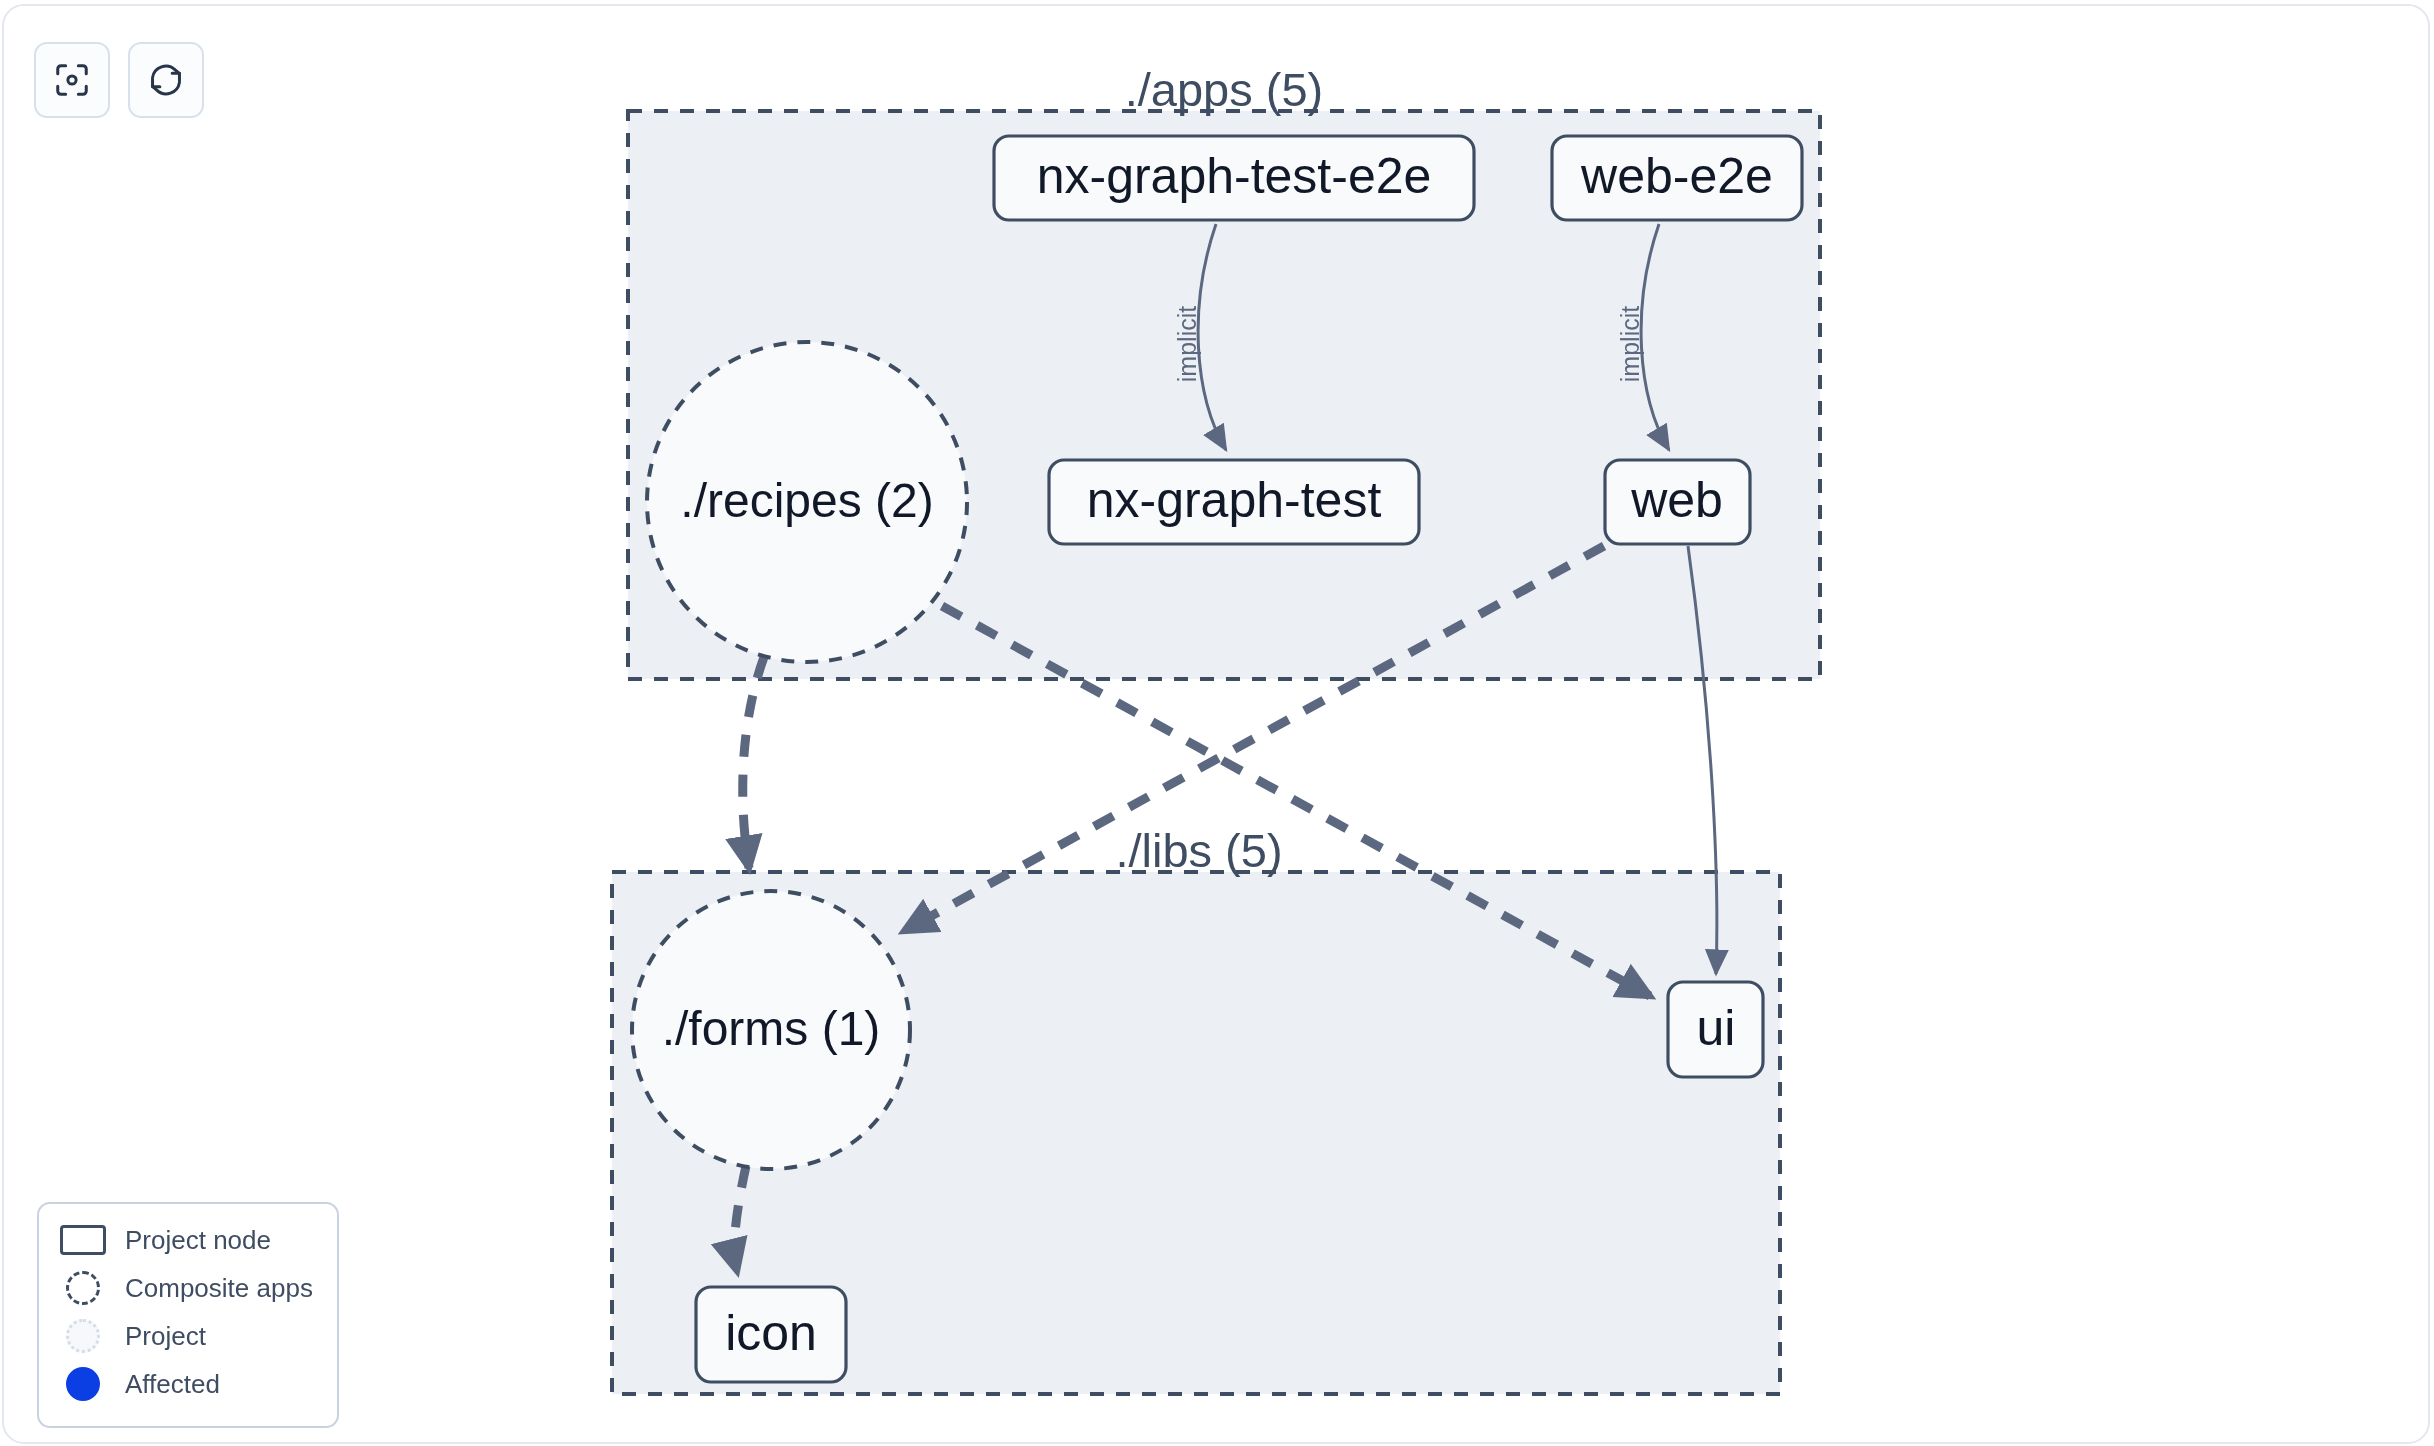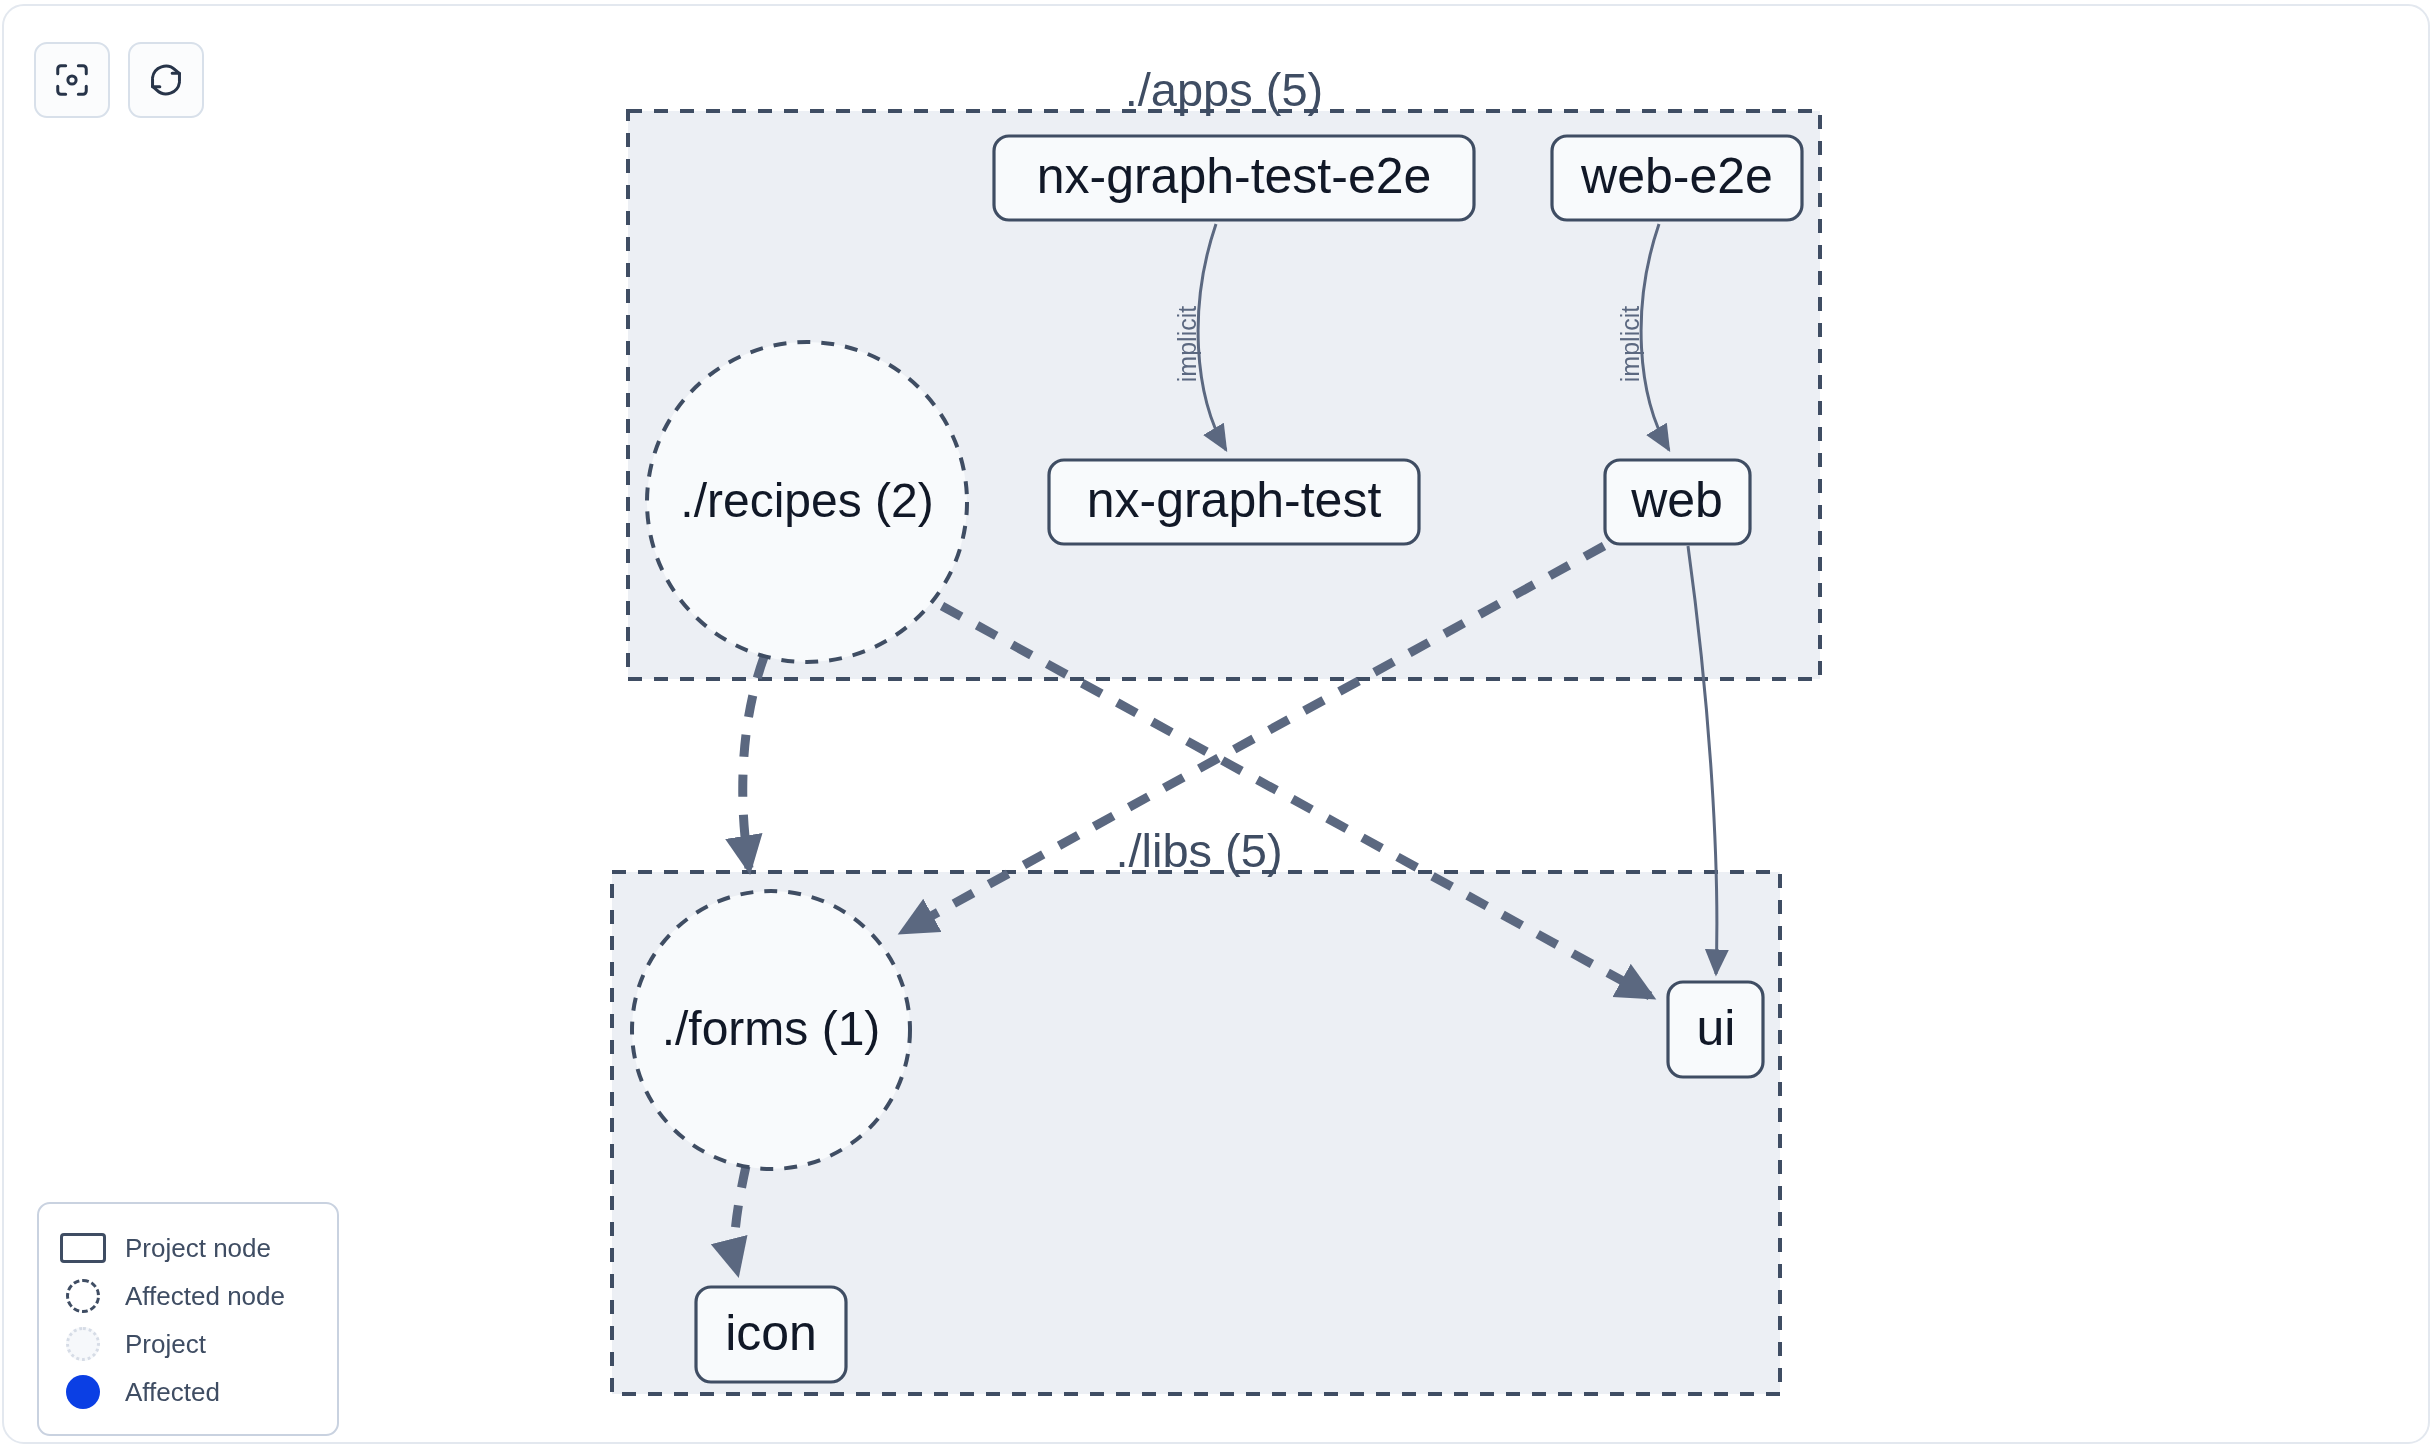--- a/index.html
+++ b/index.html
@@ -53,21 +53,21 @@
     font-size:25px;fill:#5b6880;text-anchor:middle;
   }
   .arrow-fill{fill:#5b6880;}
   
   .legend{
     position:absolute;left:33px;top:1196px;
     width:302px;
     background:#ffffff;
     border:2px solid #c9d2e0;
     border-radius:13px;
-    padding:20px 18px 18px 18px;
+    padding:12px 18px 18px 18px;
     box-sizing:border-box;
     z-index:45;
   }
   .legend-row{display:flex;align-items:center;height:48px;}
   .legend-swatch{width:52px;min-width:52px;display:flex;align-items:center;justify-content:center;}
   .sw-project{width:46px;height:30px;border:3px solid #3f4d63;border-radius:4px;box-sizing:border-box;background:#fff;}
   .sw-composite{width:34px;height:34px;border:3px dashed #3f4d63;border-radius:50%;box-sizing:border-box;background:#fff;}
   .sw-affected{width:34px;height:34px;border:3px dotted #d6dce6;border-radius:50%;box-sizing:border-box;background:#f6f8fb;}
   .sw-touched{width:34px;height:34px;border-radius:50%;background:#0b3fe4;}
   .legend-text{
@@ -197,21 +197,21 @@
     <div class="legend-row">
       <span class="legend-swatch">
         <span class="sw-project"></span>
       </span>
       <span class="legend-text">Project node</span>
     </div>
     <div class="legend-row">
       <span class="legend-swatch">
         <span class="sw-composite"></span>
       </span>
-      <span class="legend-text">Affected node</span>
+      <span class="legend-text">Composite apps</span>
     </div>
     <div class="legend-row">
       <span class="legend-swatch">
         <span class="sw-affected"></span>
       </span>
       <span class="legend-text">Project</span>
     </div>
     <div class="legend-row">
       <span class="legend-swatch">
         <span class="sw-touched"></span>

